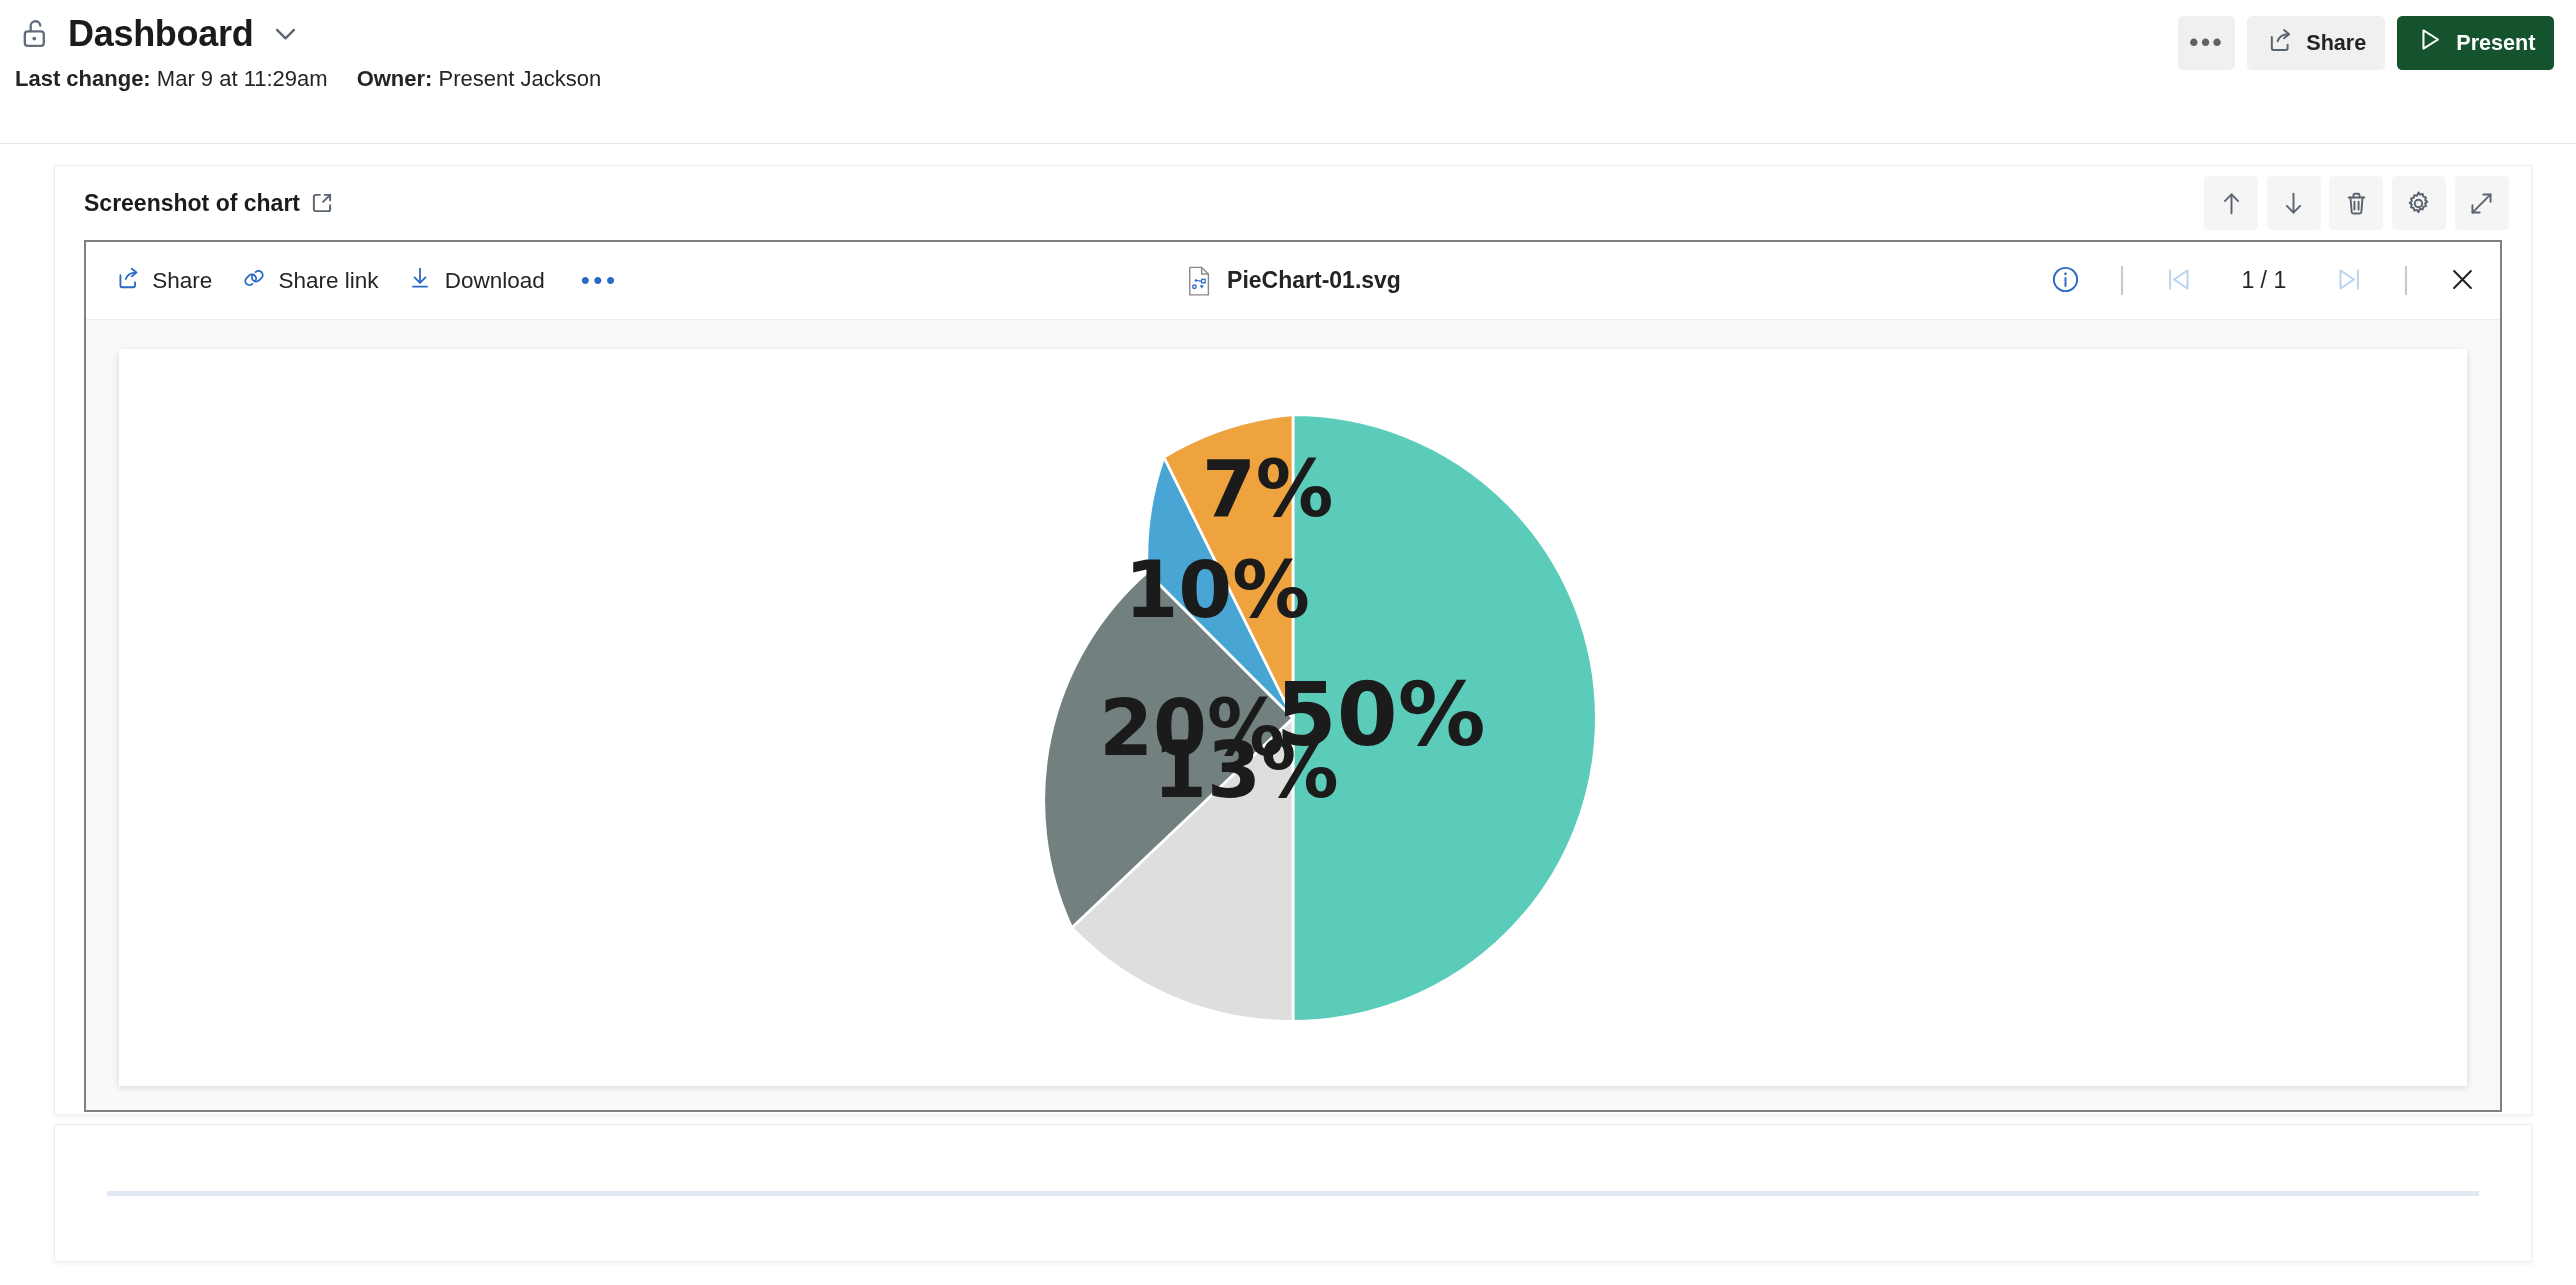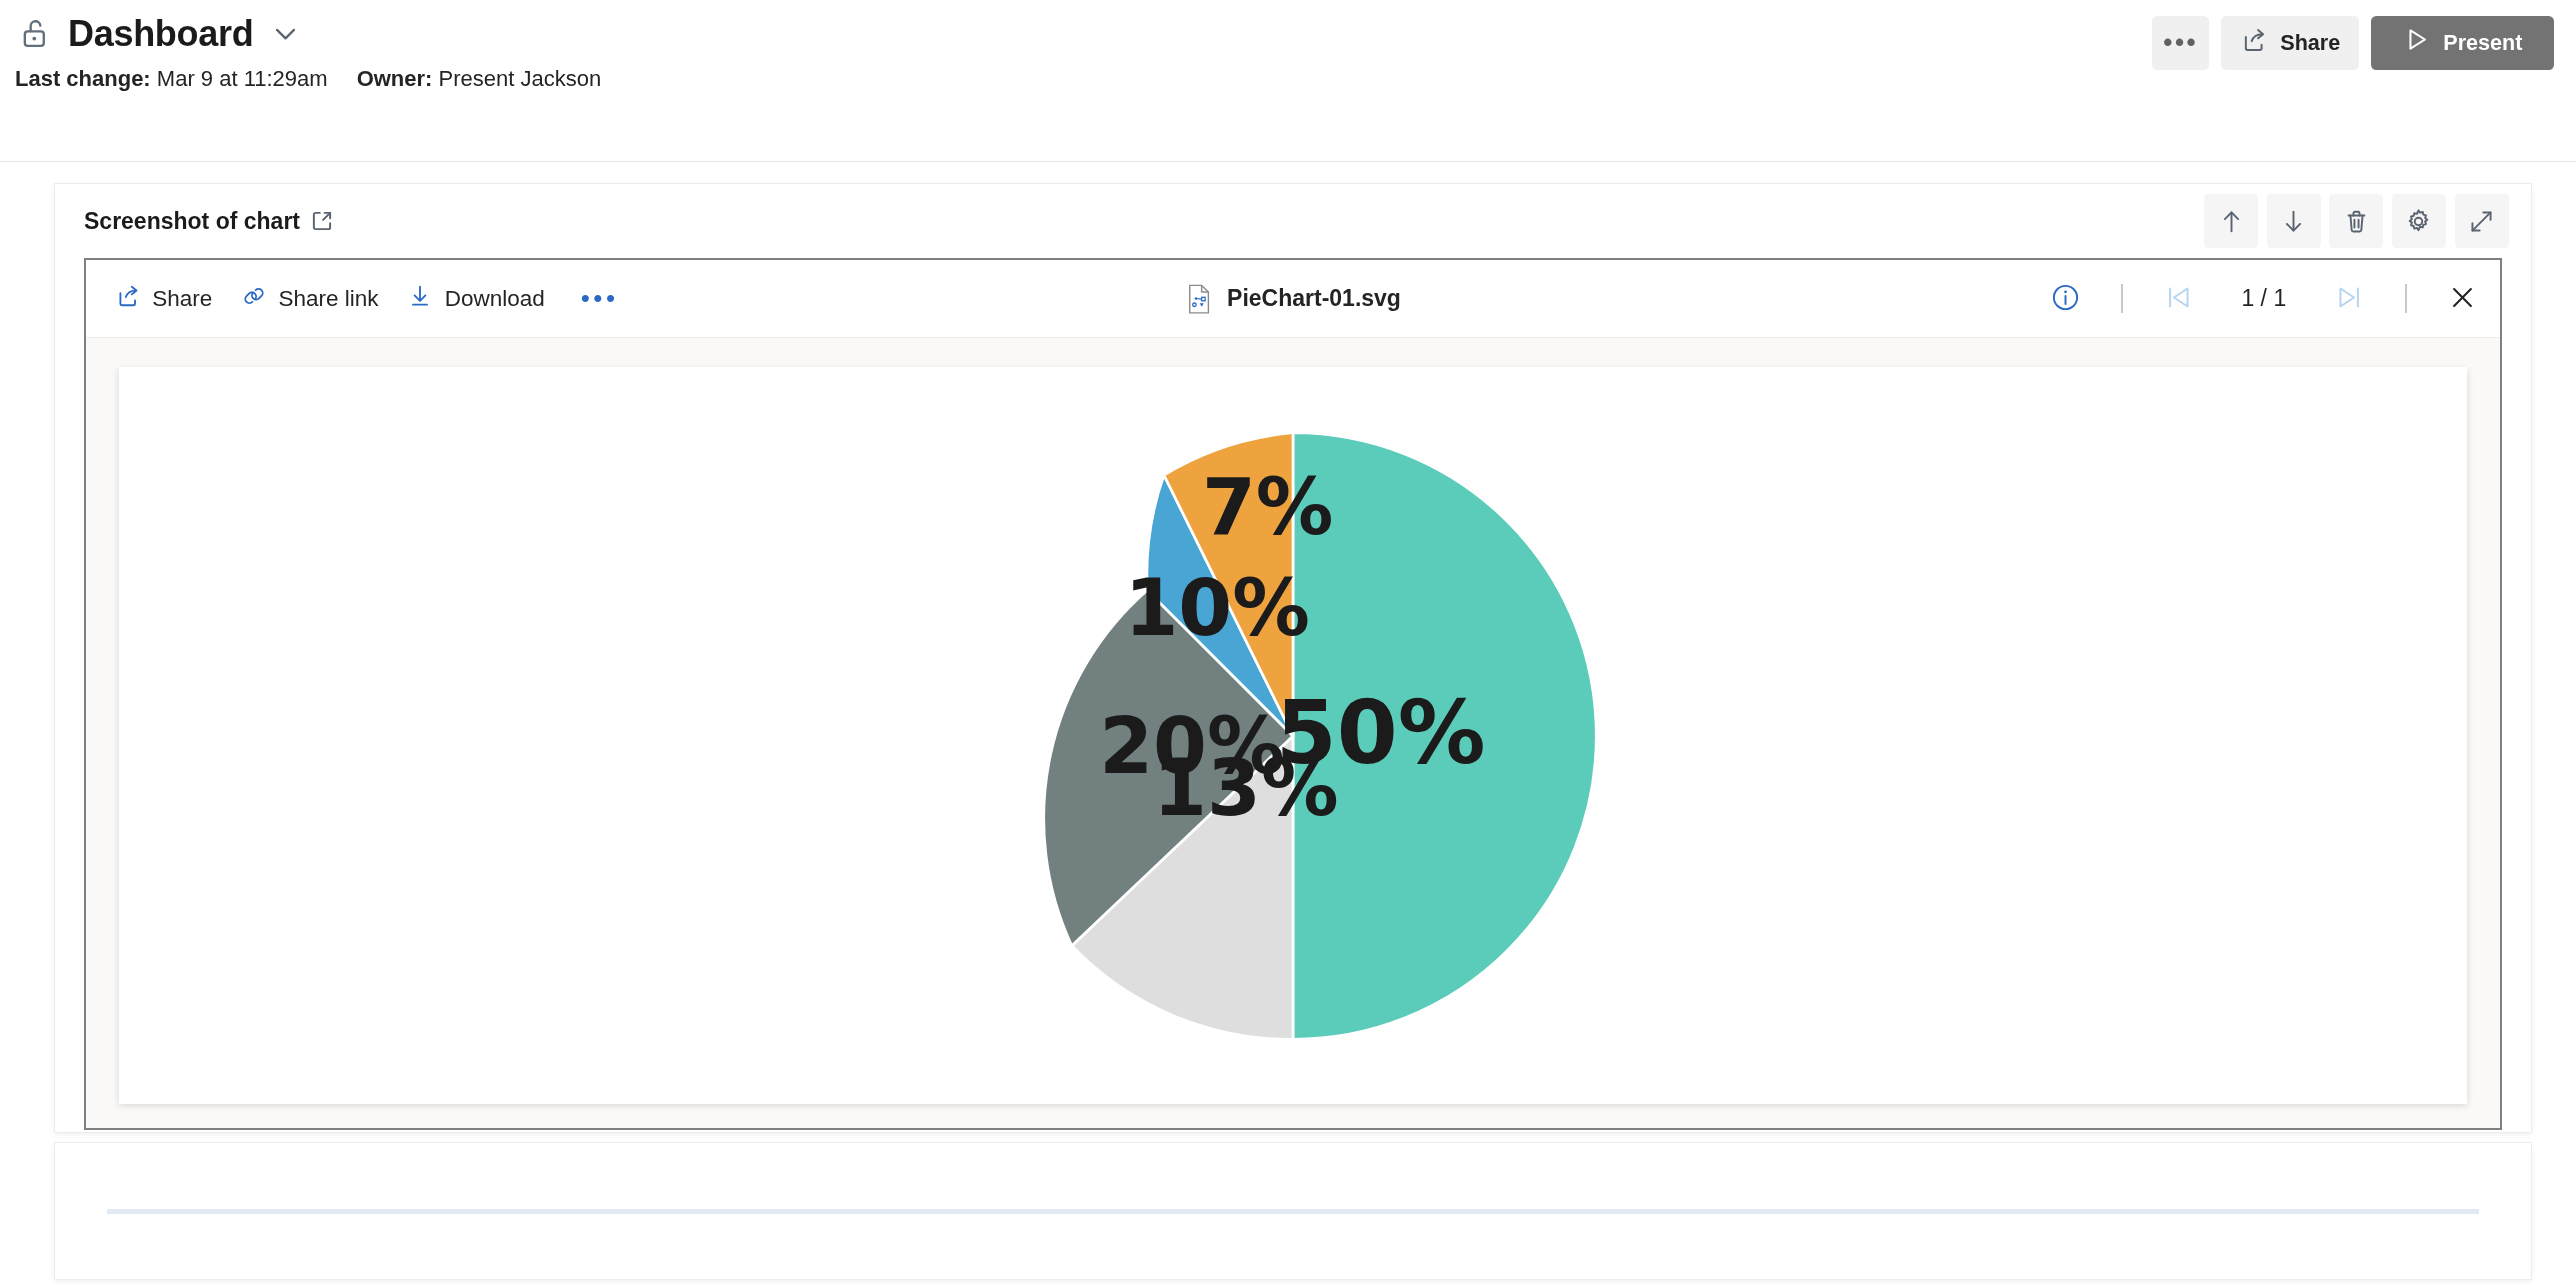--- a/index.html
+++ b/index.html
@@ -8,21 +8,21 @@
     width: 2576px;
     height: 1285px;
     background: #ffffff;
     font-family: "Liberation Sans", sans-serif;
     overflow: hidden;
   }
 
   
   .app-header {
     position: relative;
-    height: 162px;
+    height: 144px;
     background: #ffffff;
     border-bottom: 1.7px solid #e6e6e6;
   }
   .title-row {
     display: flex;
     align-items: center;
     gap: 14px;
     padding: 15.5px 0 0 19px;
   }
   .lock-icon { width: 35px; height: 35px; flex: none; }
@@ -65,21 +65,21 @@
     border: none;
     border-radius: 5.2px;
     font-family: inherit;
     font-size: 21.6px;
     font-weight: 600;
     cursor: pointer;
     white-space: nowrap;
   }
   .btn-ghost { background: #f0f0f0; color: #242424; padding: 0 19px; }
   .btn-dots  { background: #f0f0f0; color: #616161; width: 57px; padding: 0; }
-  .btn-primary { background: #737373; color: #ffffff; padding: 0 31px; }
+  .btn-primary { background: #14532d; color: #ffffff; padding: 0 18px; }
   .dots-glyph { font-size: 26px; letter-spacing: 2.6px; line-height: 0.5; }
 
   
   .page-body {
     padding: 21px 44px 0 54px;
     height: 1147px;
   }
   .card {
     background: #ffffff;
     border: 1.7px solid #ededed;

